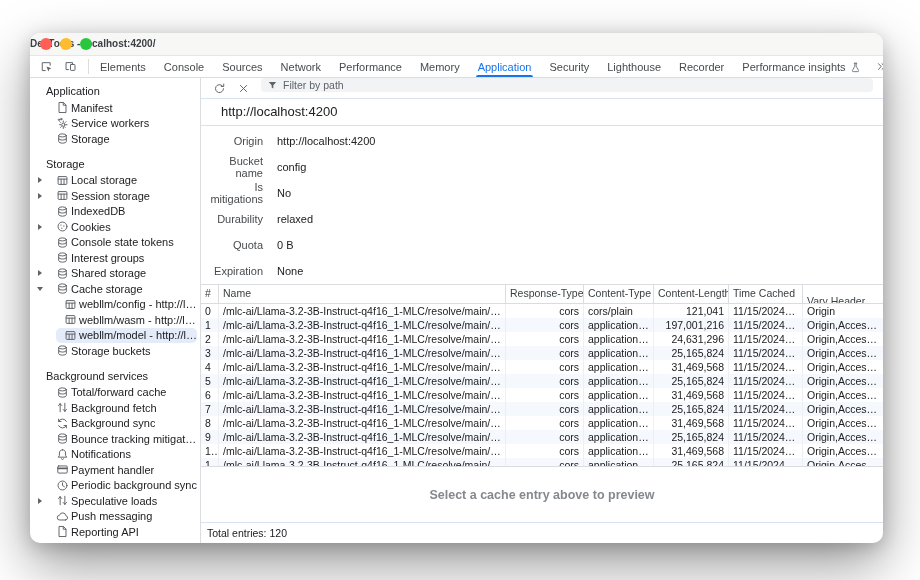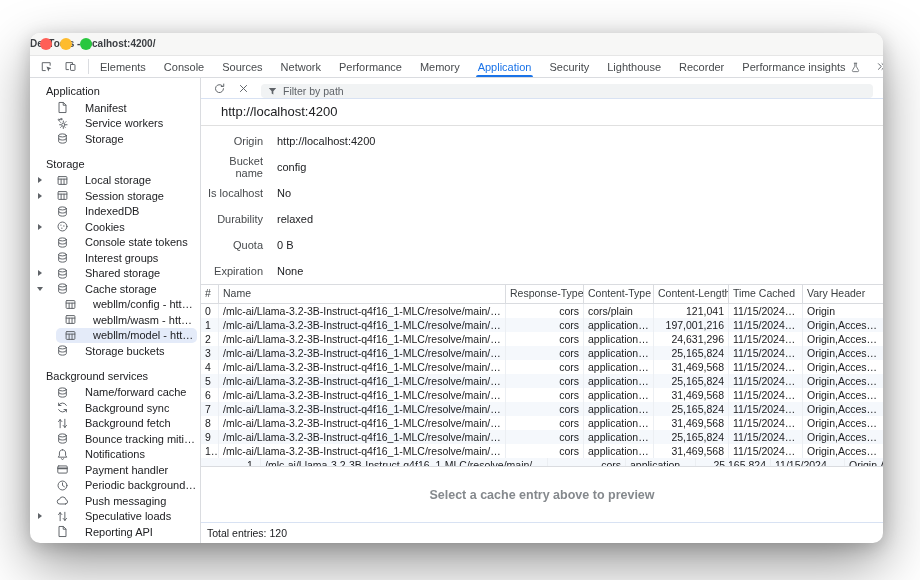--- a/index.html
+++ b/index.html
@@ -28,30 +28,30 @@
   .tb-right{margin-left:auto;display:flex;align-items:center;padding-right:4px;}
   
   .content{flex:1;display:flex;min-height:0;}
   .sidebar{width:170px;flex:none;border-right:1px solid #dadce0;overflow:hidden;padding-top:4px;font-size:11px;color:#202124;}
   .section-title{height:18px;line-height:18px;padding-left:16px;}
   .section-gap{height:8px;}
   .side-item{display:flex;align-items:center;height:15.5px;padding-left:4px;margin-right:3px;white-space:nowrap;}
   .side-item.nested{padding-left:12px;}
   .side-item .icon{width:13px;height:13px;margin-left:10px;flex:none;}
   .side-item .icon svg{width:13px;height:13px;}
-  .side-label{margin-left:16px;overflow:hidden;text-overflow:ellipsis;}
+  .side-label{margin-left:2px;overflow:hidden;text-overflow:ellipsis;}
   .side-item.selected{margin-left:26px;padding-left:0;background:#e4ebf9;border-radius:5px;}
   .side-item.selected .icon{margin-left:8px;}
   .tree-arrow{width:12px;height:15.5px;display:flex;align-items:center;justify-content:center;flex:none;}
   .tree-arrow.right::before{content:"";border-left:4.5px solid #5f6368;border-top:3px solid transparent;border-bottom:3px solid transparent;}
   .tree-arrow.down::before{content:"";border-top:4.5px solid #5f6368;border-left:3px solid transparent;border-right:3px solid transparent;}
   .tree-spacer{width:12px;flex:none;}
   
   .main{flex:1;display:flex;flex-direction:column;min-width:0;}
-  .toolbar{height:20px;flex:none;display:flex;align-items:flex-end;border-bottom:1px solid #d8e2f3;padding:0 6px;}
+  .toolbar{height:20px;flex:none;display:flex;align-items:flex-start;border-bottom:1px solid #d8e2f3;padding:0 6px;}
   .filter-pill{flex:1;height:14px;margin-left:6px;margin-right:4px;background:#f1f3f4;border-radius:4px;
     display:flex;align-items:center;padding:0 6px;gap:5px;font-size:10.5px;color:#5f6368;}
   .filter-pill svg{width:11px;height:11px;}
   
   .report-heading{height:26px;line-height:26px;flex:none;padding-left:20px;font-size:13px;color:#202124;border-bottom:1px solid #e0e0e0;}
   .fields{height:156px;flex:none;padding-top:2px;font-size:11px;color:#202124;}
   .field-row{height:26px;display:flex;align-items:center;}
   .field-label{width:62px;text-align:right;flex:none;color:#474a4d;}
   .field-value{margin-left:14px;}
   
@@ -324,39 +324,39 @@
         <div class="section-title">Background services</div>
         <div class="side-item">
           <div class="tree-spacer"></div>
           <span class="icon" data-icon="database">
             <svg viewBox="0 0 16 16">
               <ellipse cx="8" cy="4.2" rx="4.7" ry="1.9"></ellipse>
               <path d="M3.3 4.2v7.6c0 1 2.1 1.9 4.7 1.9s4.7-.9 4.7-1.9V4.2"></path>
               <path d="M3.3 8c0 1 2.1 1.9 4.7 1.9S12.7 9 12.7 8"></path>
             </svg>
           </span>
-          <span class="side-label">Name/forward cache</span>
+          <span class="side-label">Total/forward cache</span>
+        </div>
+        <div class="side-item">
+          <div class="tree-spacer"></div>
+          <span class="icon" data-icon="updown">
+            <svg viewBox="0 0 16 16">
+              <path d="M5.1 13.2V3.4m0 0L3 5.6m2.1-2.2 2.1 2.2M10.9 2.8v9.8m0 0 2.1-2.2m-2.1 2.2-2.1-2.2"></path>
+            </svg>
+          </span>
+          <span class="side-label">Background fetch</span>
         </div>
         <div class="side-item">
           <div class="tree-spacer"></div>
           <span class="icon" data-icon="sync">
             <svg viewBox="0 0 16 16">
               <path d="M12.8 5.4a5.5 5.5 0 0 0-9.6-.1M3.2 2.6v2.9h2.9M3.2 10.6a5.5 5.5 0 0 0 9.6.1M12.8 13.4v-2.9H9.9"></path>
             </svg>
           </span>
           <span class="side-label">Background sync</span>
-        </div>
-        <div class="side-item">
-          <div class="tree-spacer"></div>
-          <span class="icon" data-icon="updown">
-            <svg viewBox="0 0 16 16">
-              <path d="M5.1 13.2V3.4m0 0L3 5.6m2.1-2.2 2.1 2.2M10.9 2.8v9.8m0 0 2.1-2.2m-2.1 2.2-2.1-2.2"></path>
-            </svg>
-          </span>
-          <span class="side-label">Background fetch</span>
         </div>
         <div class="side-item">
           <div class="tree-spacer"></div>
           <span class="icon" data-icon="database">
             <svg viewBox="0 0 16 16">
               <ellipse cx="8" cy="4.2" rx="4.7" ry="1.9"></ellipse>
               <path d="M3.3 4.2v7.6c0 1 2.1 1.9 4.7 1.9s4.7-.9 4.7-1.9V4.2"></path>
               <path d="M3.3 8c0 1 2.1 1.9 4.7 1.9S12.7 9 12.7 8"></path>
             </svg>
           </span>
@@ -386,36 +386,36 @@
           <div class="tree-spacer"></div>
           <span class="icon" data-icon="clock">
             <svg viewBox="0 0 16 16">
               <circle cx="8" cy="8" r="5.5"></circle>
               <path d="M8 4.8V8l2.3 1.5"></path>
             </svg>
           </span>
           <span class="side-label">Periodic background sync</span>
         </div>
         <div class="side-item">
-          <div class="tree-spacer"></div>
-          <span class="icon" data-icon="cloud">
-            <svg viewBox="0 0 16 16">
-              <path d="M11.8 12.3H4.6a2.9 2.9 0 0 1-.3-5.8A4.05 4.05 0 0 1 12.2 7a2.7 2.7 0 0 1-.4 5.3z"></path>
-            </svg>
-          </span>
-          <span class="side-label">Push messaging</span>
-        </div>
-        <div class="side-item">
           <div class="tree-arrow right"></div>
           <span class="icon" data-icon="updown">
             <svg viewBox="0 0 16 16">
               <path d="M5.1 13.2V3.4m0 0L3 5.6m2.1-2.2 2.1 2.2M10.9 2.8v9.8m0 0 2.1-2.2m-2.1 2.2-2.1-2.2"></path>
             </svg>
           </span>
           <span class="side-label">Speculative loads</span>
+        </div>
+        <div class="side-item">
+          <div class="tree-spacer"></div>
+          <span class="icon" data-icon="cloud">
+            <svg viewBox="0 0 16 16">
+              <path d="M11.8 12.3H4.6a2.9 2.9 0 0 1-.3-5.8A4.05 4.05 0 0 1 12.2 7a2.7 2.7 0 0 1-.4 5.3z"></path>
+            </svg>
+          </span>
+          <span class="side-label">Push messaging</span>
         </div>
         <div class="side-item">
           <div class="tree-spacer"></div>
           <span class="icon" data-icon="file">
             <svg viewBox="0 0 16 16">
               <path d="M4.2 1.8h4.9l3.2 3.2v9.2H4.2z"></path>
               <path d="M8.9 2v3.2h3.2"></path>
             </svg>
           </span>
           <span class="side-label">Reporting API</span>
@@ -449,21 +449,21 @@
       <div class="fields" id="fields">
           <div class="field-row">
             <span class="field-label">Origin</span>
             <span class="field-value">http://localhost:4200</span>
           </div>
           <div class="field-row">
             <span class="field-label">Bucket name</span>
             <span class="field-value">config</span>
           </div>
           <div class="field-row">
-            <span class="field-label">Is localhost</span>
+            <span class="field-label">Is mitigations</span>
             <span class="field-value">No</span>
           </div>
           <div class="field-row">
             <span class="field-label">Durability</span>
             <span class="field-value">relaxed</span>
           </div>
           <div class="field-row">
             <span class="field-label">Quota</span>
             <span class="field-value">0 B</span>
           </div>
@@ -474,21 +474,21 @@
         </div>
 
       <div class="table">
         <div class="thead" id="thead">
             <div class="th" style="width: 18px;">#</div>
             <div class="th" style="width: 287px;">Name</div>
             <div class="th" style="width: 78px;">Response-Type</div>
             <div class="th" style="width: 70px;">Content-Type</div>
             <div class="th" style="width: 75px;">Content-Length</div>
             <div class="th" style="width: 74px;">Time Cached</div>
-            <div class="th" style="width: 80px;">Vary Header</div>
+            <div class="th" style="width: 80px; margin-top: 8px;">Vary Header</div>
           </div>
         <div class="tbody" id="tbody">
             <div class="tr">
               <div class="td" style="width: 18px;">0</div>
               <div class="td" style="width: 287px;">/mlc-ai/Llama-3.2-3B-Instruct-q4f16_1-MLC/resolve/main/ndarray-c…</div>
               <div class="td al-r" style="width: 78px;">cors</div>
               <div class="td" style="width: 70px;">cors/plain</div>
               <div class="td al-r" style="width: 75px;">121,041</div>
               <div class="td" style="width: 74px;">11/15/2024, 10…</div>
               <div class="td" style="width: 80px;">Origin</div>
@@ -577,21 +577,21 @@
             <div class="tr">
               <div class="td" style="width: 18px;">10</div>
               <div class="td" style="width: 287px;">/mlc-ai/Llama-3.2-3B-Instruct-q4f16_1-MLC/resolve/main/params_s…</div>
               <div class="td al-r" style="width: 78px;">cors</div>
               <div class="td" style="width: 70px;">application/oc…</div>
               <div class="td al-r" style="width: 75px;">31,469,568</div>
               <div class="td" style="width: 74px;">11/15/2024, 10…</div>
               <div class="td" style="width: 80px;">Origin,Access…</div>
             </div>
             <div class="tr alt">
-              <div class="td" style="width: 18px; margin-left: 42px;">11</div>
+              <div class="td" style="width: 18px;">11</div>
               <div class="td" style="width: 287px;">/mlc-ai/Llama-3.2-3B-Instruct-q4f16_1-MLC/resolve/main/params_s…</div>
               <div class="td al-r" style="width: 78px;">cors</div>
               <div class="td" style="width: 70px;">application/oc…</div>
               <div class="td al-r" style="width: 75px;">25,165,824</div>
               <div class="td" style="width: 74px;">11/15/2024, 10…</div>
               <div class="td" style="width: 80px;">Origin,Access…</div>
             </div>
           </div>
       </div>
 

